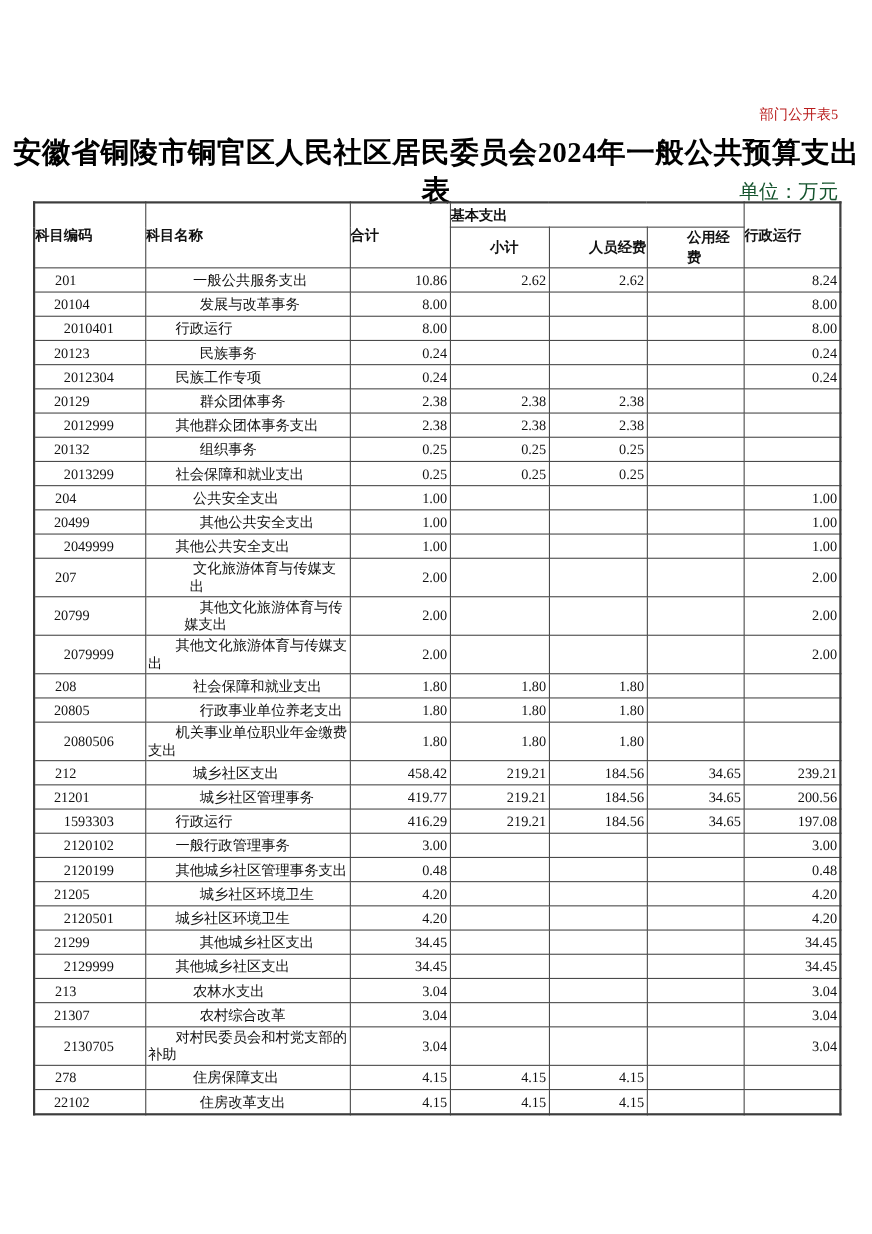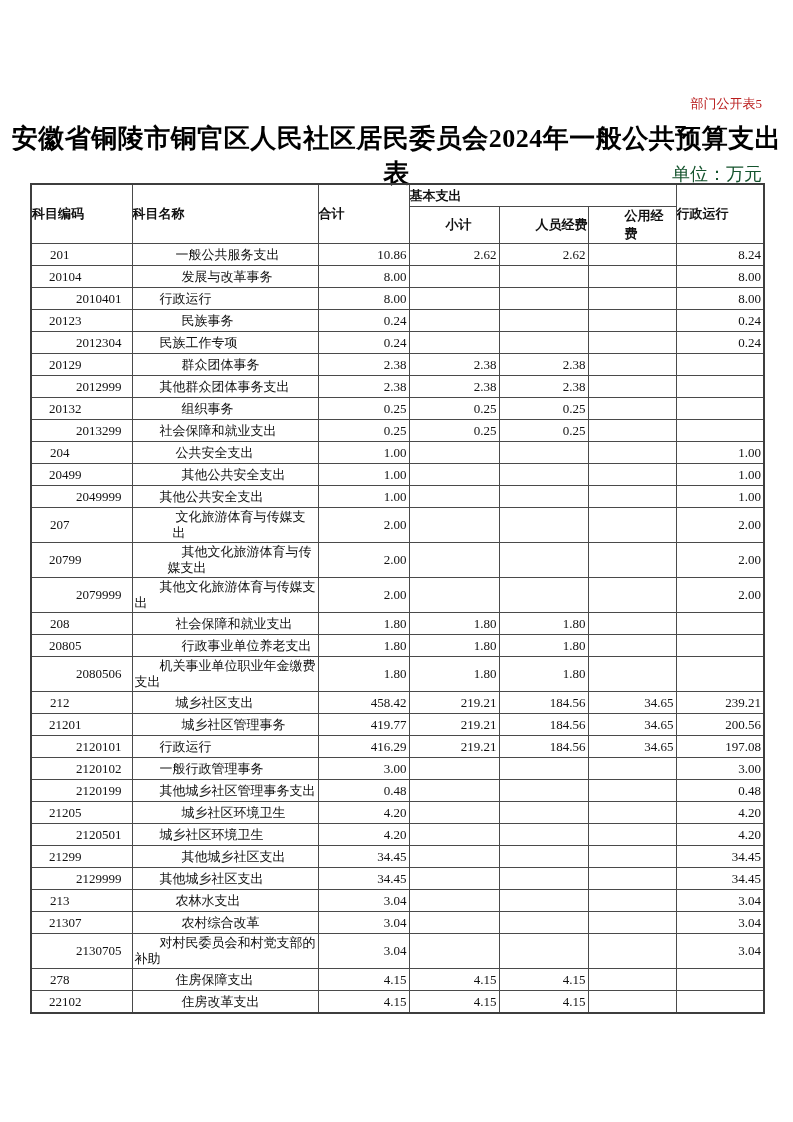--- a/index.html
+++ b/index.html
@@ -73,21 +73,21 @@
     vertical-align: middle;
   }
   tr.tall td { height: 44px; }
   td.num {
     text-align: right;
     padding-right: 3px;
   }
   td.code { text-align: left; }
   tr.level-1 td.code { padding-left: 18px; }
   tr.level-2 td.code { padding-left: 17px; margin-left: 12px; }
-  tr.level-3 td.code { padding-left: 44px; margin-left: 26px; }
+  tr.level-3 td.code { padding-left: 26px; margin-left: 26px; }
   td.name { text-align: left; }
   tr.level-1 td.name { text-indent: 3px; padding-left: 40px; }
   tr.level-2 td.name { text-indent: 14px; padding-left: 35px; }
   tr.level-3 td.name { text-indent: 25px; }
 </style>
 </head>
 <body>
 
 <div class="page">
   <div class="sheet-label">部门公开表5</div>
@@ -293,21 +293,21 @@
         <tr class="level-2">
           <td class="code">21201</td>
           <td class="name">城乡社区管理事务</td>
           <td class="total num">419.77</td>
           <td class="subtotal num">219.21</td>
           <td class="personnel num">184.56</td>
           <td class="public num">34.65</td>
           <td class="project num">200.56</td>
         </tr>
         <tr class="level-3">
-          <td class="code">2120101</td>
+          <td class="code">1593303</td>
           <td class="name">行政运行</td>
           <td class="total num">416.29</td>
           <td class="subtotal num">219.21</td>
           <td class="personnel num">184.56</td>
           <td class="public num">34.65</td>
           <td class="project num">197.08</td>
         </tr>
         <tr class="level-3">
           <td class="code">2120102</td>
           <td class="name">一般行政管理事务</td>

